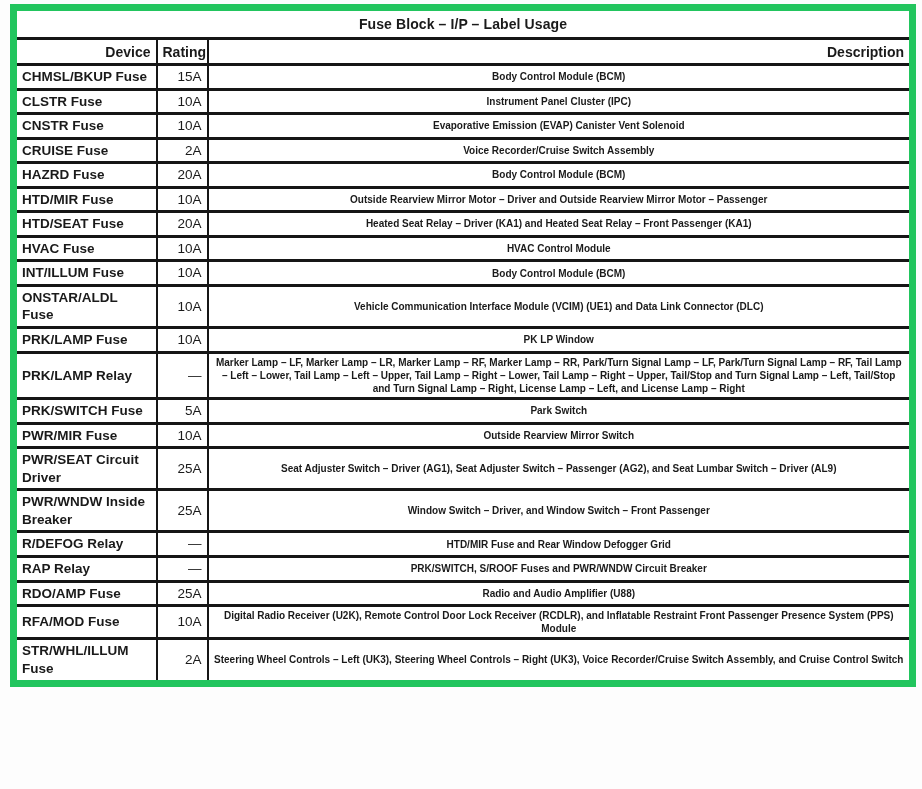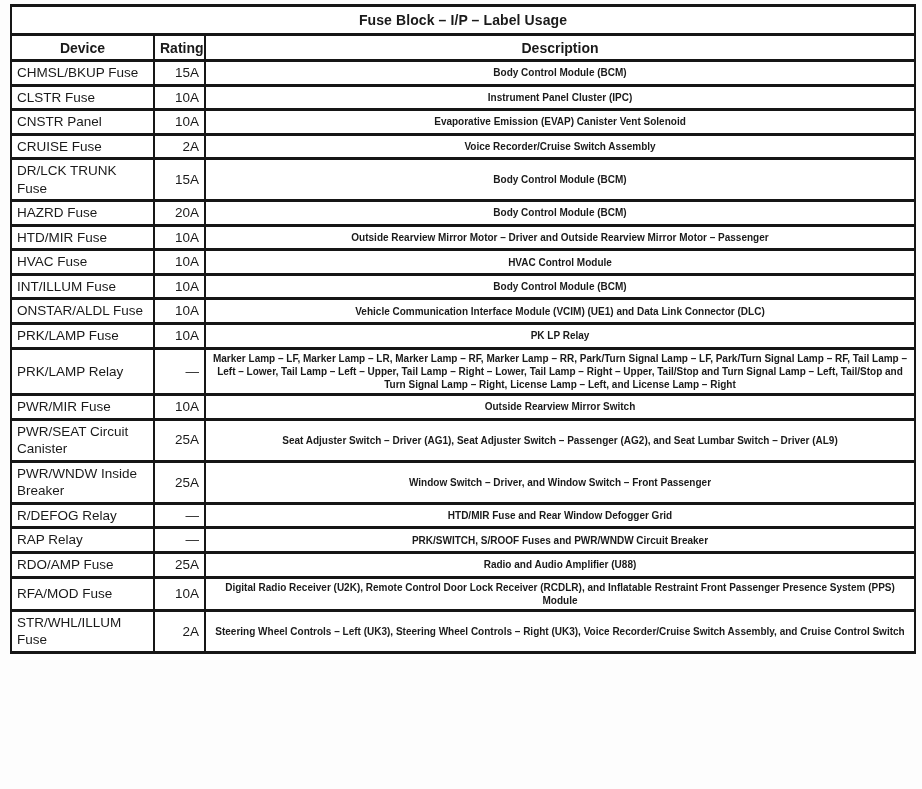--- a/index.html
+++ b/index.html
@@ -22,21 +22,21 @@
     position: absolute;
     left: 10px;
     top: 4px;
     width: 906px;
   }
   table.fuse-table {
     border-collapse: collapse;
     table-layout: fixed;
     width: 100%;
     background: #ffffff;
-    border: 2px solid #22c55e;
+    border: 7px solid #22c55e;
   }
   .fuse-table col.c-device { width: 143px; }
   .fuse-table col.c-rating { width: 51px; }
   .fuse-table col.c-desc   { width: auto; }
 
   .fuse-table th, .fuse-table td {
     border-left: 2px solid #161616;
     border-right: 2px solid #161616;
     border-top: 3px solid #161616;
     border-bottom: 3px solid #161616;
@@ -47,27 +47,28 @@
   .title-cell {
     font-size: 14px;
     font-weight: bold;
     text-align: center;
     height: 22px;
     letter-spacing: 0.1px;
   }
   .head-cell {
     font-size: 14px;
     font-weight: bold;
-    text-align: center;
+    text-align: right;
     height: 19px;
   }
   .device {
     font-size: 13.5px;
     text-align: left;
     line-height: 1.3;
+    font-weight: bold;
   }
   .rating {
     font-size: 13.5px;
     text-align: right;
     line-height: 1.3;
   }
   .desc {
     font-size: 10px;
     text-align: center;
     line-height: 1.32;
@@ -101,76 +102,81 @@
             <td class="device">CHMSL/BKUP Fuse</td>
             <td class="rating">15A</td>
             <td class="desc">Body Control Module (BCM)</td>
           </tr>
           <tr>
             <td class="device">CLSTR Fuse</td>
             <td class="rating">10A</td>
             <td class="desc">Instrument Panel Cluster (IPC)</td>
           </tr>
           <tr>
-            <td class="device">CNSTR Panel</td>
+            <td class="device">CNSTR Fuse</td>
             <td class="rating">10A</td>
             <td class="desc">Evaporative Emission (EVAP) Canister Vent Solenoid</td>
           </tr>
           <tr>
             <td class="device">CRUISE Fuse</td>
             <td class="rating">2A</td>
             <td class="desc">Voice Recorder/Cruise Switch Assembly</td>
           </tr>
           <tr>
-            <td class="device">DR/LCK TRUNK Fuse</td>
-            <td class="rating">15A</td>
-            <td class="desc">Body Control Module (BCM)</td>
-          </tr>
-          <tr>
             <td class="device">HAZRD Fuse</td>
             <td class="rating">20A</td>
             <td class="desc">Body Control Module (BCM)</td>
           </tr>
           <tr>
             <td class="device">HTD/MIR Fuse</td>
             <td class="rating">10A</td>
             <td class="desc">Outside Rearview Mirror Motor – Driver and Outside Rearview Mirror Motor – Passenger</td>
           </tr>
           <tr>
+            <td class="device">HTD/SEAT Fuse</td>
+            <td class="rating">20A</td>
+            <td class="desc">Heated Seat Relay – Driver (KA1) and Heated Seat Relay – Front Passenger (KA1)</td>
+          </tr>
+          <tr>
             <td class="device">HVAC Fuse</td>
             <td class="rating">10A</td>
             <td class="desc">HVAC Control Module</td>
           </tr>
           <tr>
             <td class="device">INT/ILLUM Fuse</td>
             <td class="rating">10A</td>
             <td class="desc">Body Control Module (BCM)</td>
           </tr>
           <tr>
             <td class="device">ONSTAR/ALDL Fuse</td>
             <td class="rating">10A</td>
             <td class="desc">Vehicle Communication Interface Module (VCIM) (UE1) and Data Link Connector (DLC)</td>
           </tr>
           <tr>
             <td class="device">PRK/LAMP Fuse</td>
             <td class="rating">10A</td>
-            <td class="desc">PK LP Relay</td>
+            <td class="desc">PK LP Window</td>
           </tr>
           <tr>
             <td class="device">PRK/LAMP Relay</td>
             <td class="rating">—</td>
             <td class="desc">Marker Lamp – LF, Marker Lamp – LR, Marker Lamp – RF, Marker Lamp – RR, Park/Turn Signal Lamp – LF, Park/Turn Signal Lamp – RF, Tail Lamp – Left – Lower, Tail Lamp – Left – Upper, Tail Lamp – Right – Lower, Tail Lamp – Right – Upper, Tail/Stop and Turn Signal Lamp – Left, Tail/Stop and Turn Signal Lamp – Right, License Lamp – Left, and License Lamp – Right</td>
           </tr>
           <tr>
+            <td class="device">PRK/SWITCH Fuse</td>
+            <td class="rating">5A</td>
+            <td class="desc">Park Switch</td>
+          </tr>
+          <tr>
             <td class="device">PWR/MIR Fuse</td>
             <td class="rating">10A</td>
             <td class="desc">Outside Rearview Mirror Switch</td>
           </tr>
           <tr>
-            <td class="device">PWR/SEAT Circuit Canister</td>
+            <td class="device">PWR/SEAT Circuit Driver</td>
             <td class="rating">25A</td>
             <td class="desc">Seat Adjuster Switch – Driver (AG1), Seat Adjuster Switch – Passenger (AG2), and Seat Lumbar Switch – Driver (AL9)</td>
           </tr>
           <tr>
             <td class="device">PWR/WNDW Inside Breaker</td>
             <td class="rating">25A</td>
             <td class="desc">Window Switch – Driver, and Window Switch – Front Passenger</td>
           </tr>
           <tr>
             <td class="device">R/DEFOG Relay</td>

